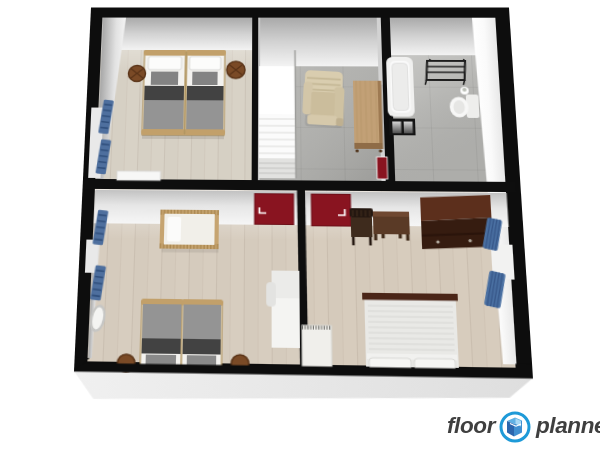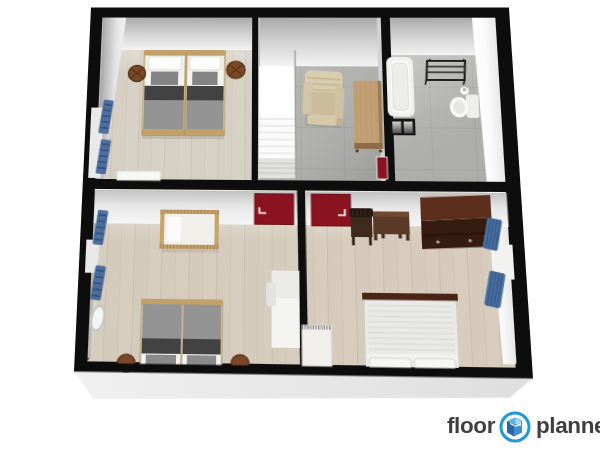--- a/index.html
+++ b/index.html
@@ -1,17 +1,17 @@
 <!DOCTYPE html>
 <html><head>
 <meta charset="utf-8">
 <style>
   html,body{margin:0;padding:0;width:600px;height:450px;overflow:hidden;background:#ffffff;
     font-family:"Liberation Sans",sans-serif;}
-  #scene{position:absolute;left:0;top:0;width:600px;height:450px;}
+  #scene{position:absolute;left:0;top:0;width:600px;height:450px;font-style:italic;}
   #plan{position:absolute;left:0;top:0;width:418px;height:364px;transform-origin:0 0;
     transform:matrix3d(0.979028,-0.000309,0,-0.000041, -0.064680,0.908502,0,-0.000243, 0,0,1,0, 91,7.5,0,1);}
   #plan svg{position:absolute;left:0;top:0;overflow:visible;}
 </style>
 </head>
 <body>
 <div id="scene">
 <div id="plan">
 <svg width="418" height="400" viewBox="0 0 418 400">
 <defs>

